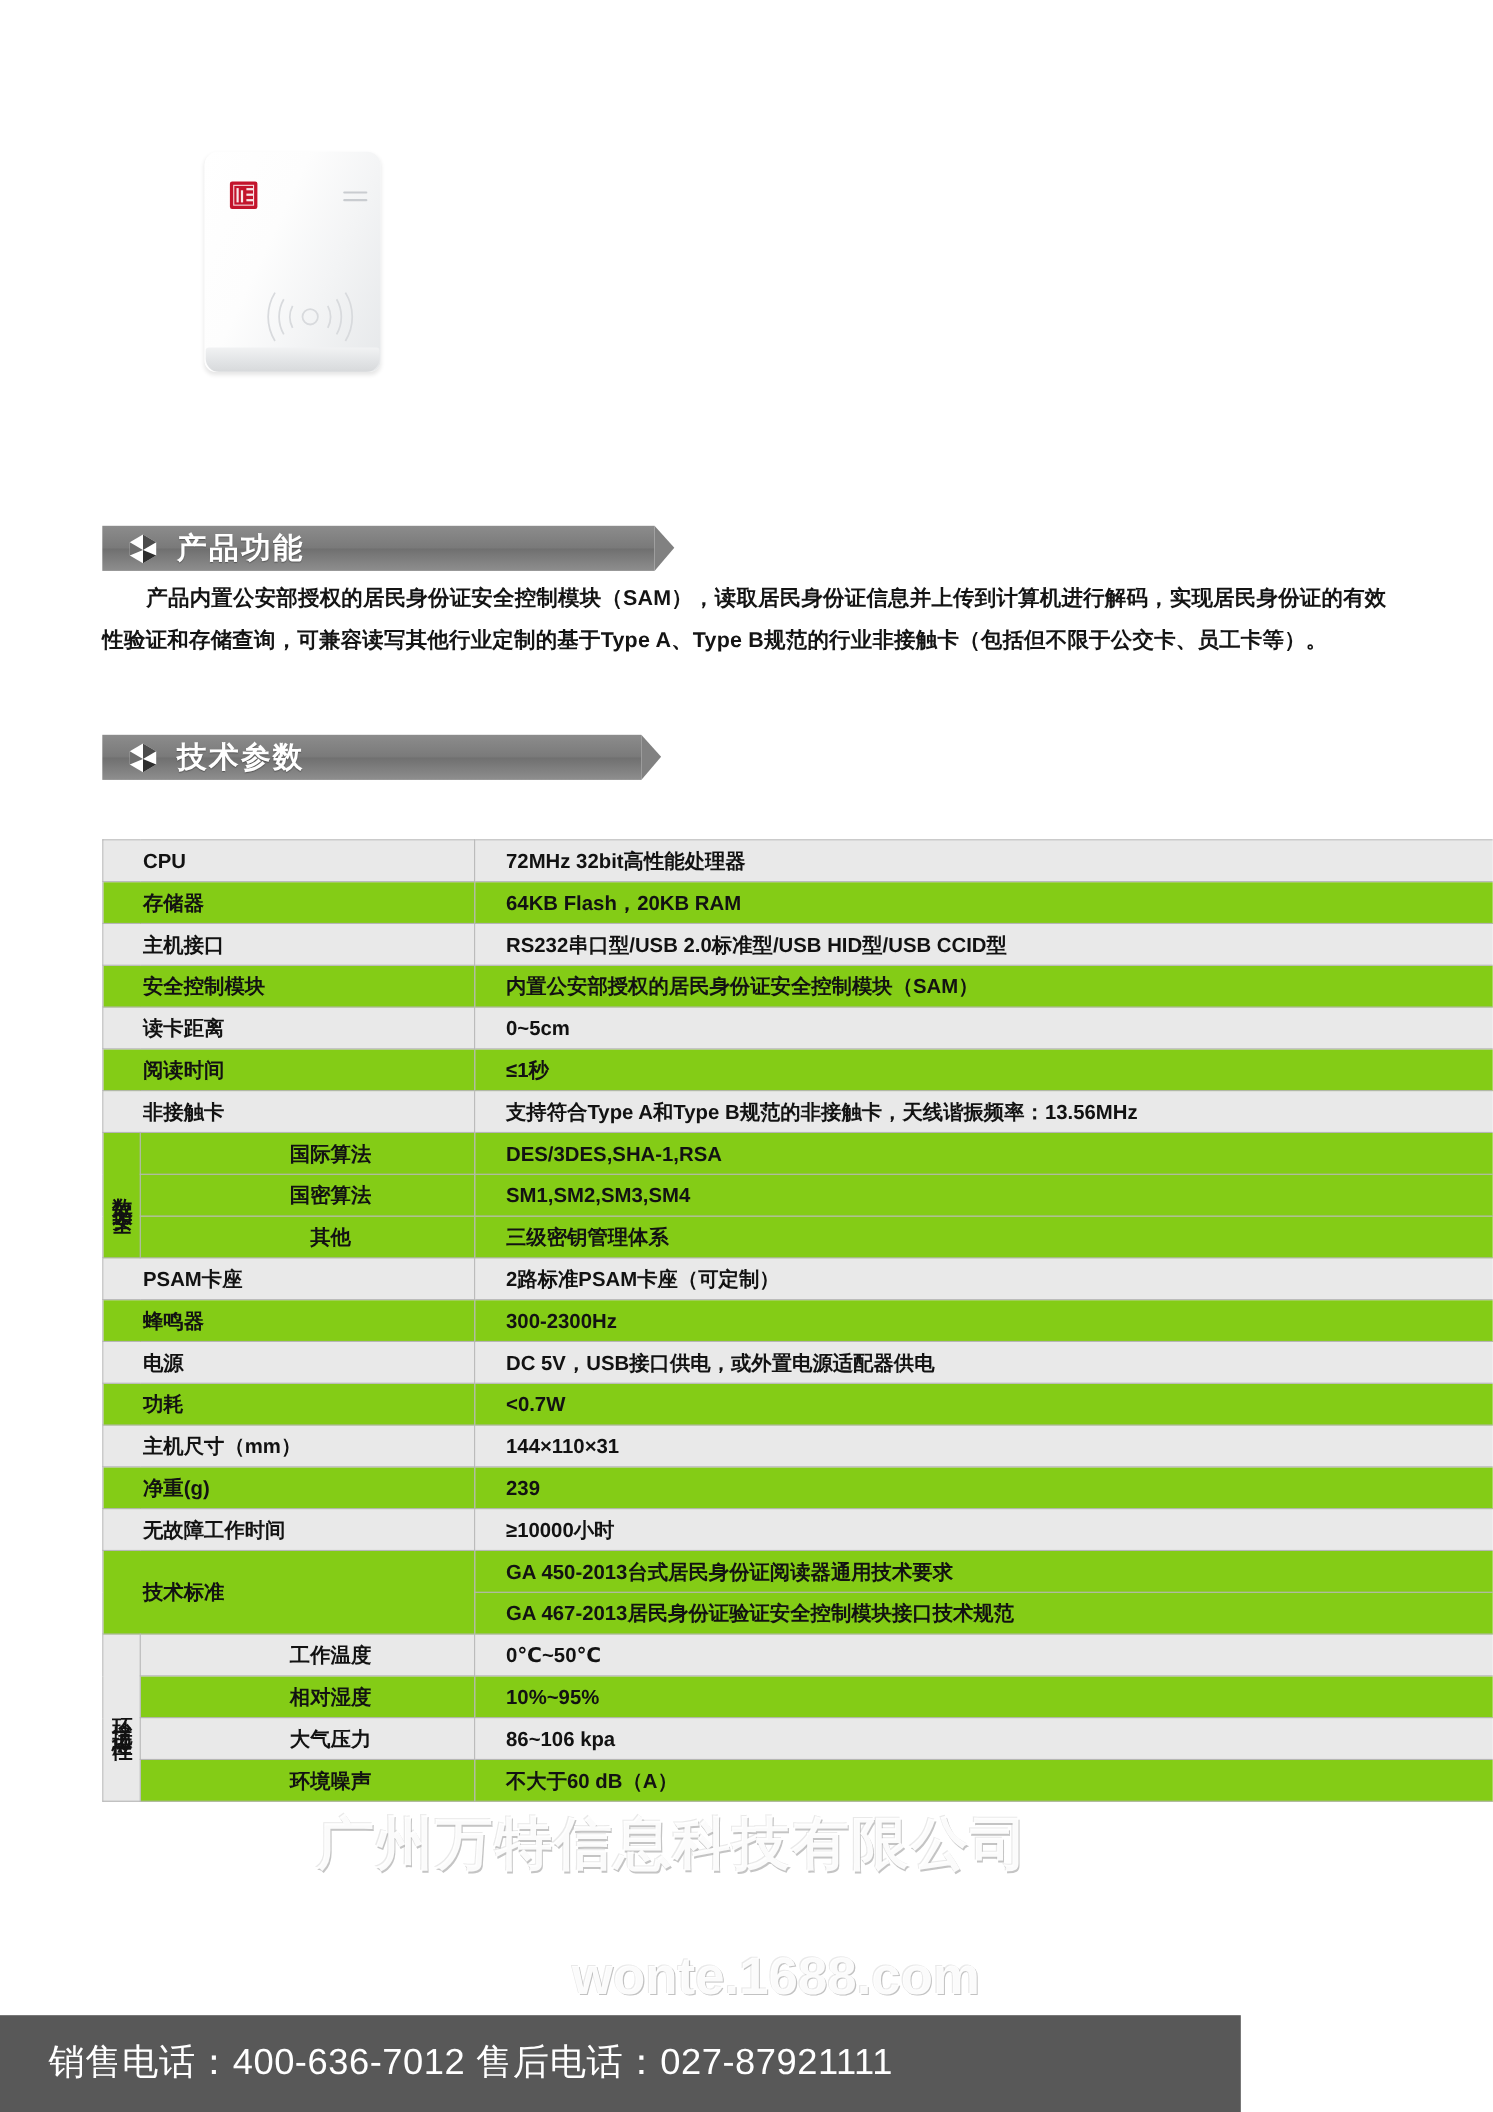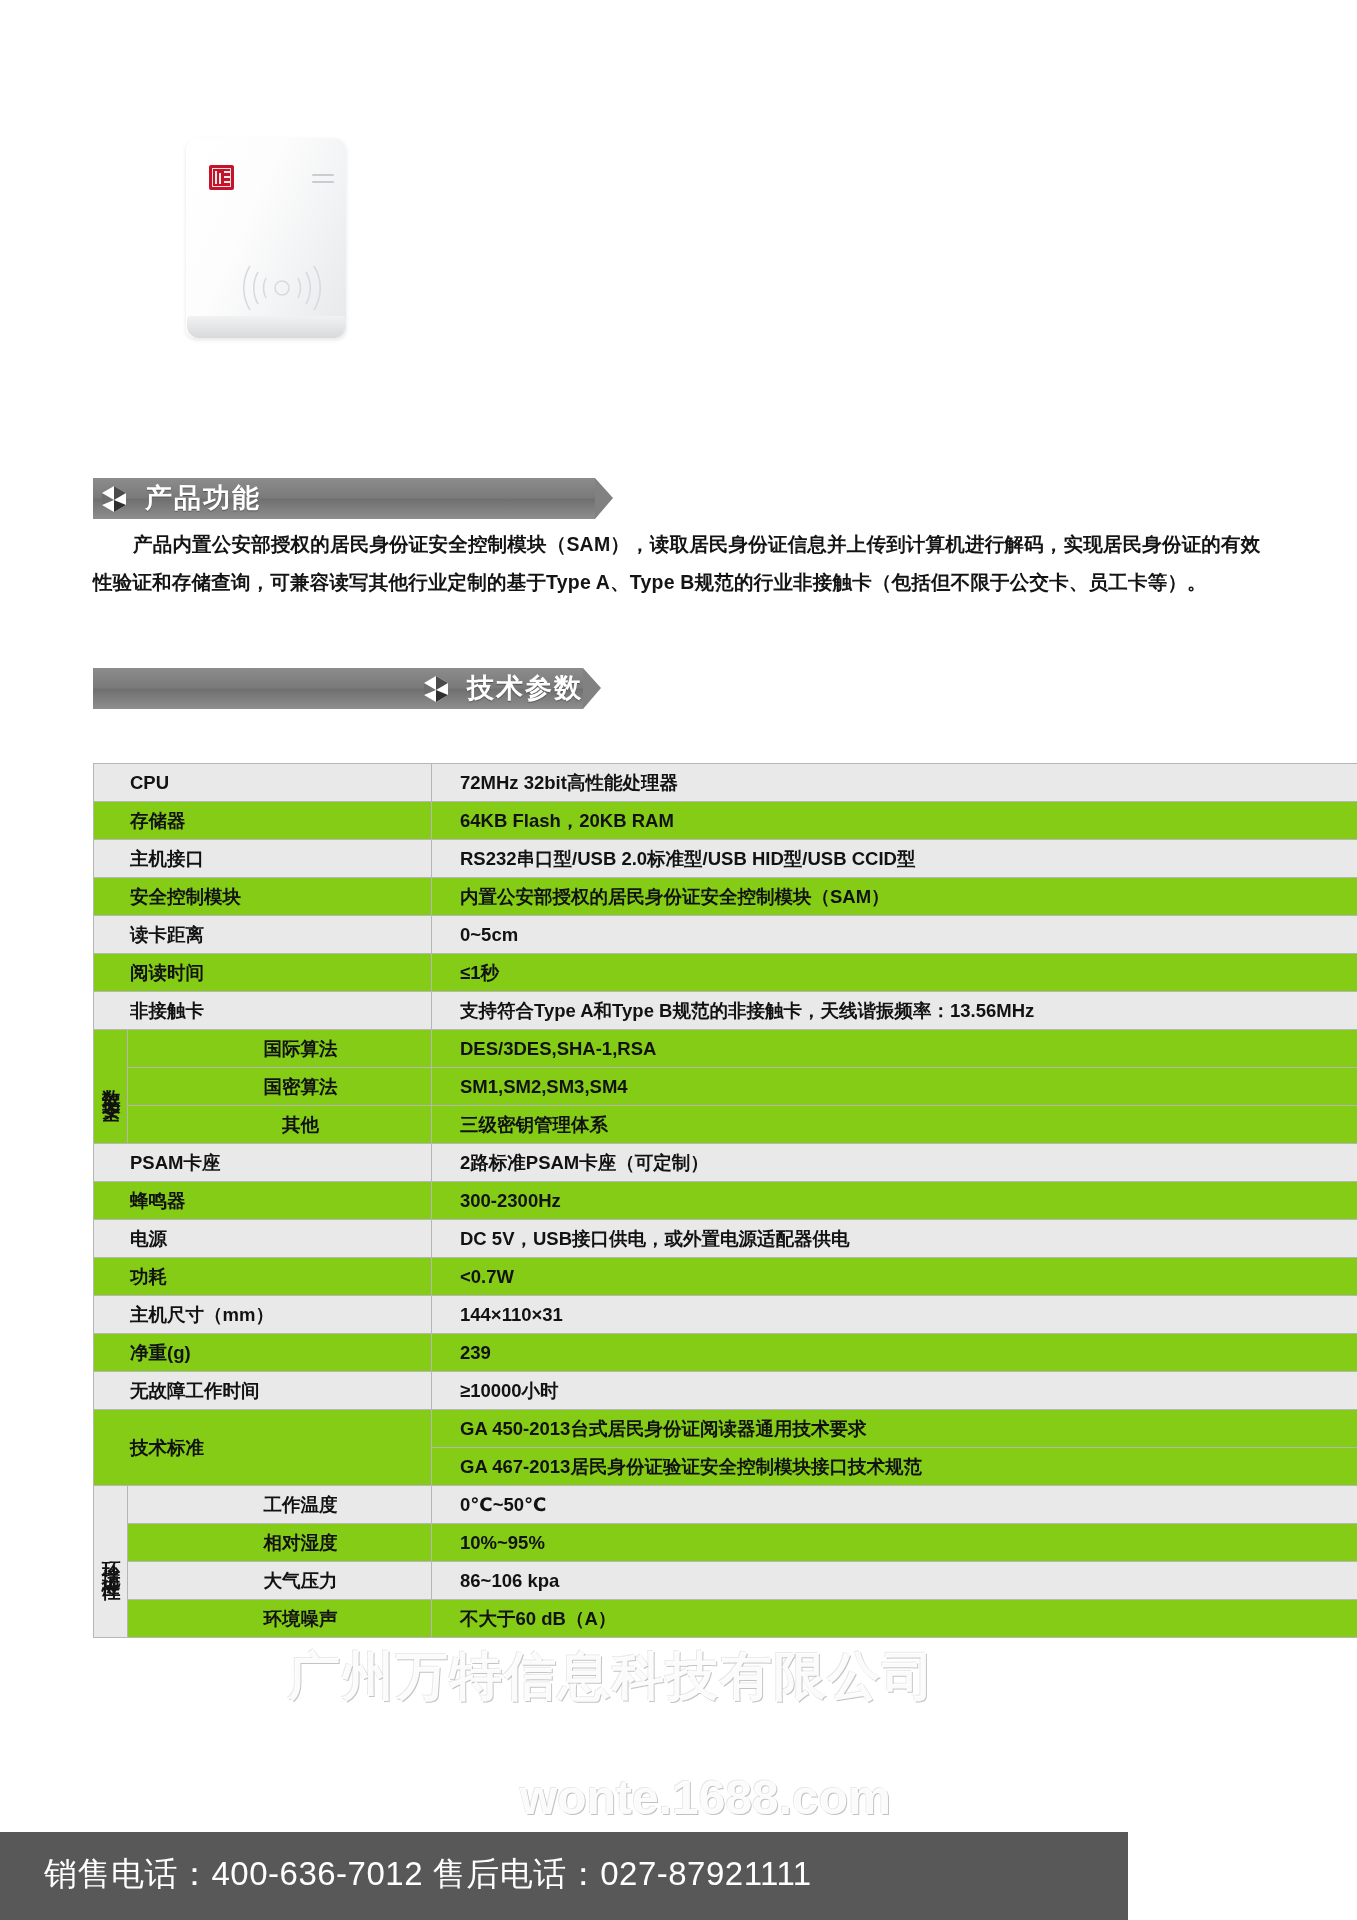--- a/index.html
+++ b/index.html
@@ -82,21 +82,21 @@
     height: 92px;
   }
 
   
   .section-header {
     position: absolute;
     height: 41px;
     background: linear-gradient(180deg, #8c8c8c 0%, #7a7a7a 48%, #707070 52%, #8e8e8e 100%);
     display: flex;
     align-items: center;
-    padding-left: 6px;
+    padding-left: 22px;
     box-sizing: border-box;
   }
   .section-header::after {
     content: "";
     position: absolute;
     right: -18px;
     top: 0;
     border-top: 20px solid transparent;
     border-bottom: 21px solid transparent;
     border-left: 18px solid #818181;
@@ -110,21 +110,21 @@
   .section-title {
     font-size: 27px;
     font-weight: bold;
     color: #ffffff;
     letter-spacing: 2px;
     line-height: 1;
     text-shadow: 0 1px 1px rgba(0,0,0,0.35);
   }
 
   #hdr-function { left: 93px; top: 478px; width: 502px; }
-  #hdr-specs    { left: 93px; top: 668px; width: 490px; justify-content: flex-end; }
+  #hdr-specs    { left: 93px; top: 668px; width: 490px; }
 
   
   .body-paragraph {
     position: absolute;
     left: 93px;
     top: 525px;
     width: 1175px;
     font-size: 19.5px;
     font-weight: bold;
     line-height: 38px;

